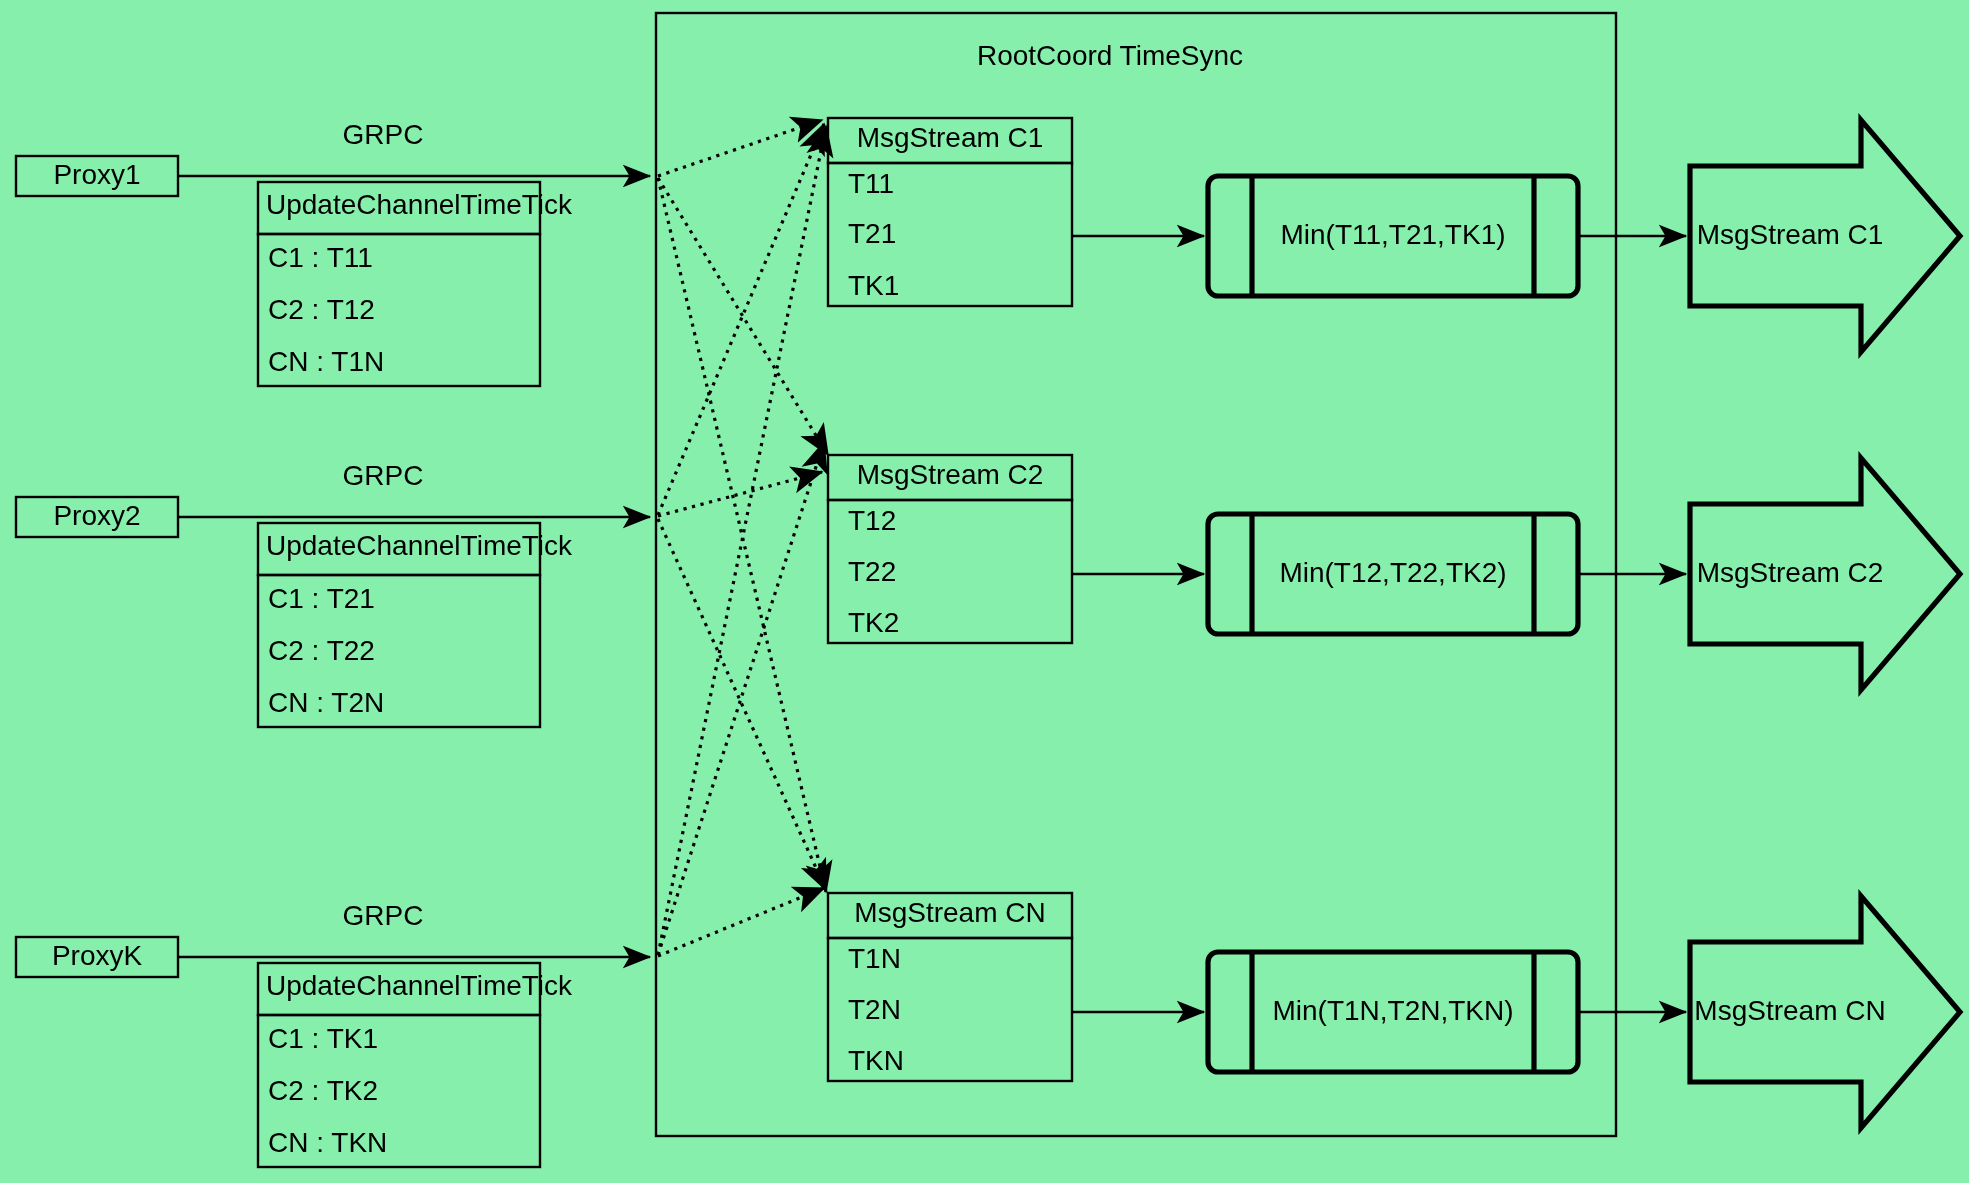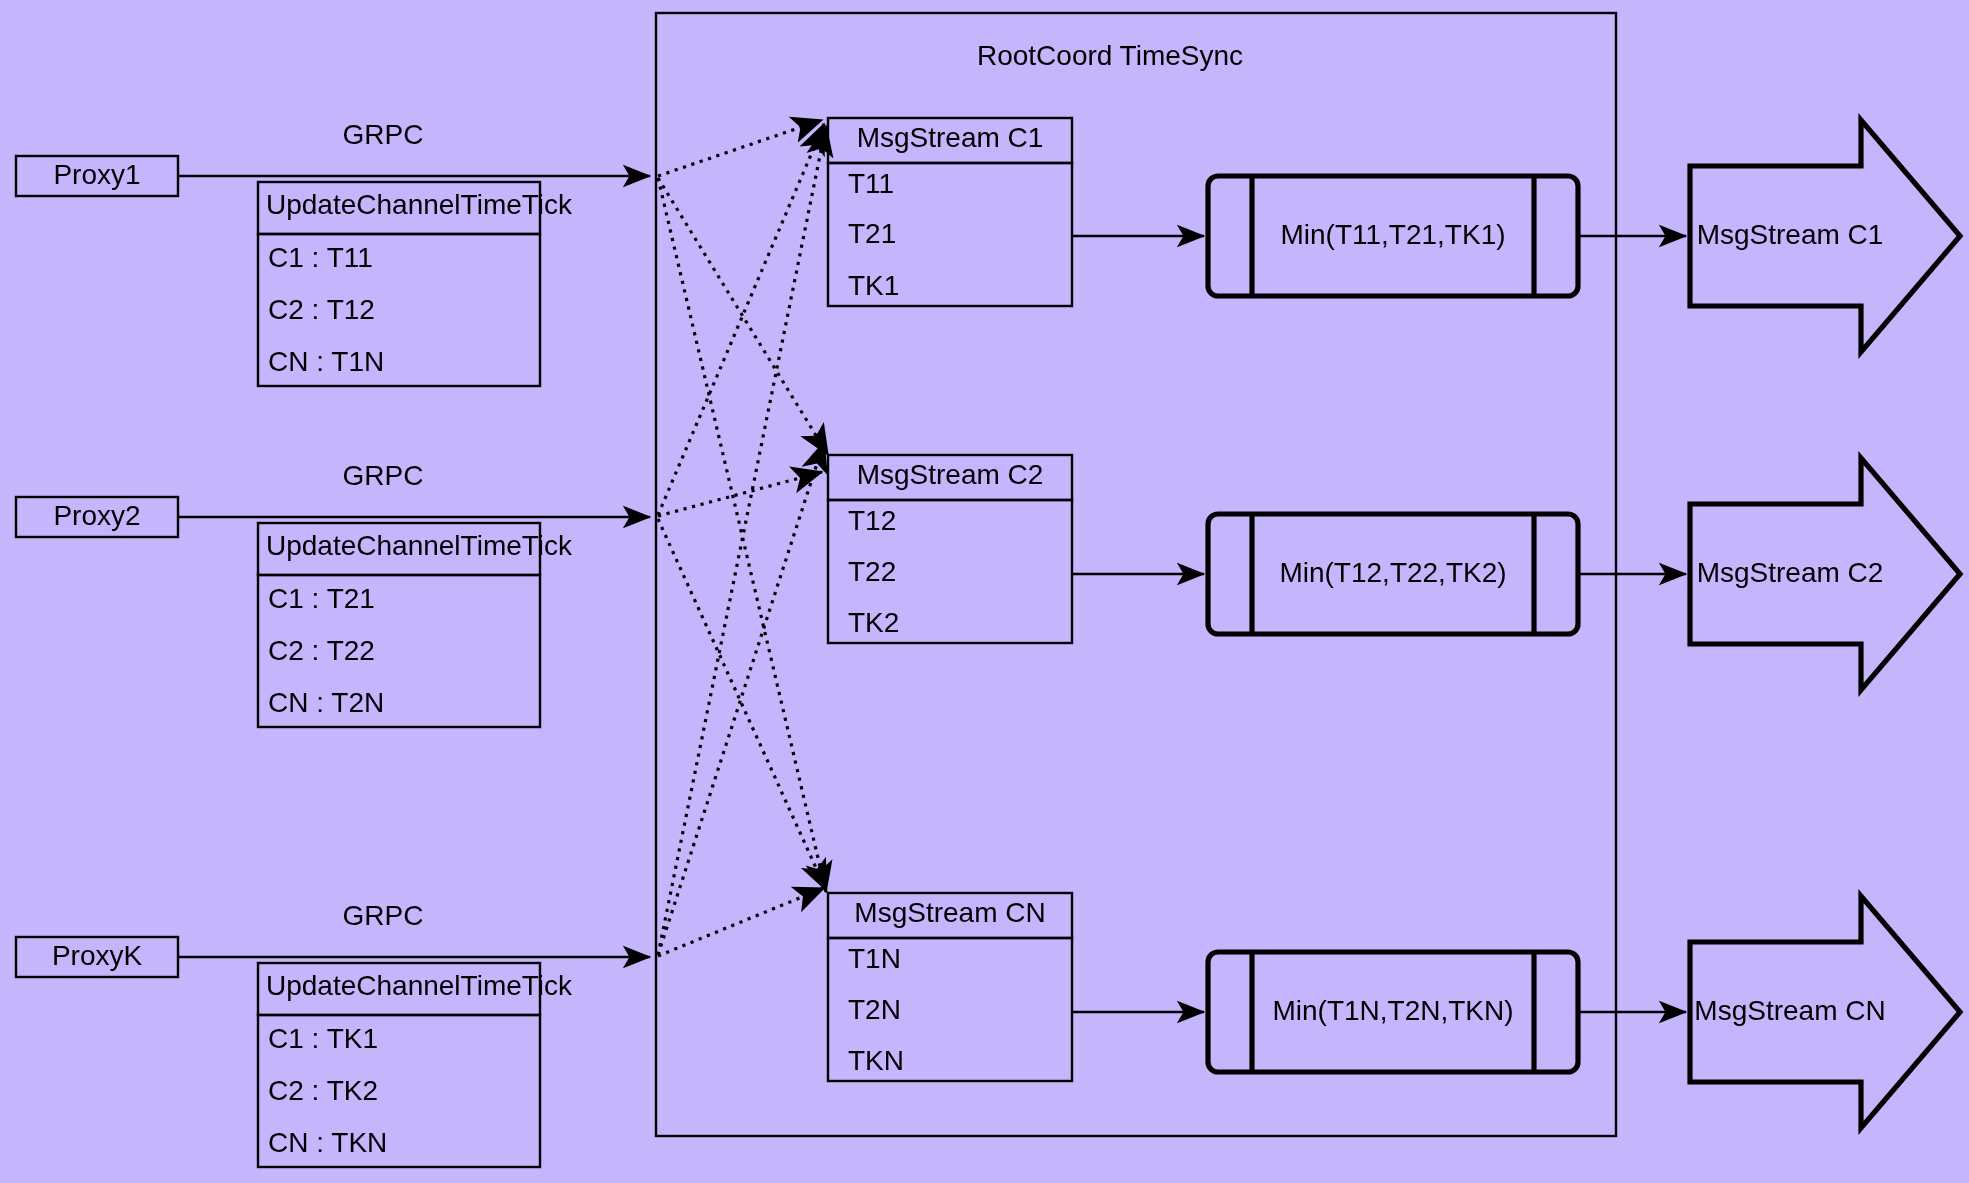--- a/index.html
+++ b/index.html
@@ -4,21 +4,21 @@
 <style>
   html, body {
     margin: 0;
     padding: 0;
     background: #ffffff;
   }
   #canvas {
     position: relative;
     width: 1969px;
     height: 1183px;
-    background: #c4b5fd;
+    background: #86efac;
     font-family: "Liberation Sans", sans-serif;
   }
   svg.diagram {
     position: absolute;
     top: 0;
     left: 0;
     width: 1969px;
     height: 1183px;
     overflow: visible;
   }

